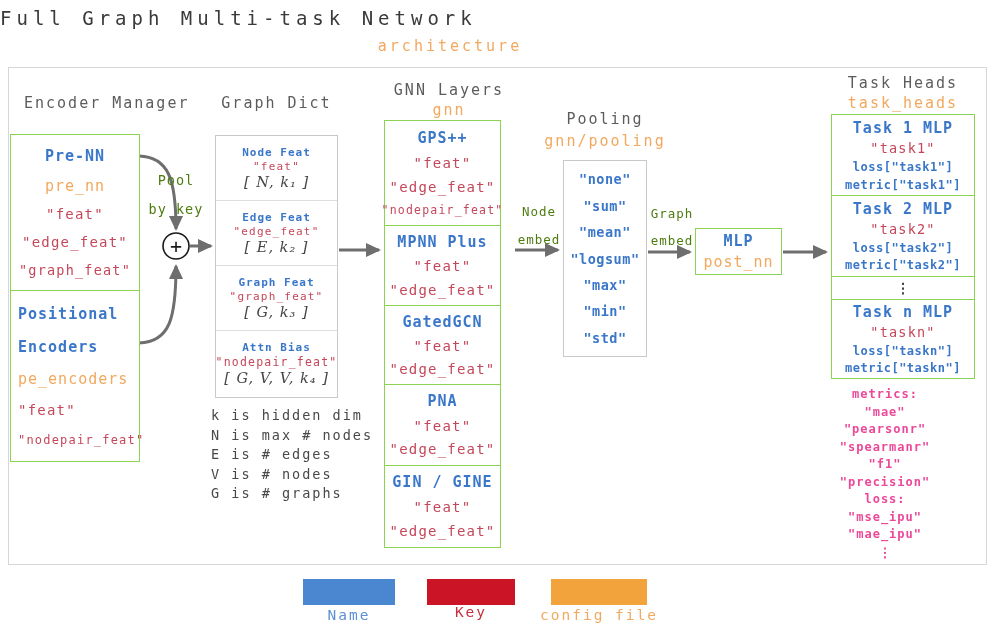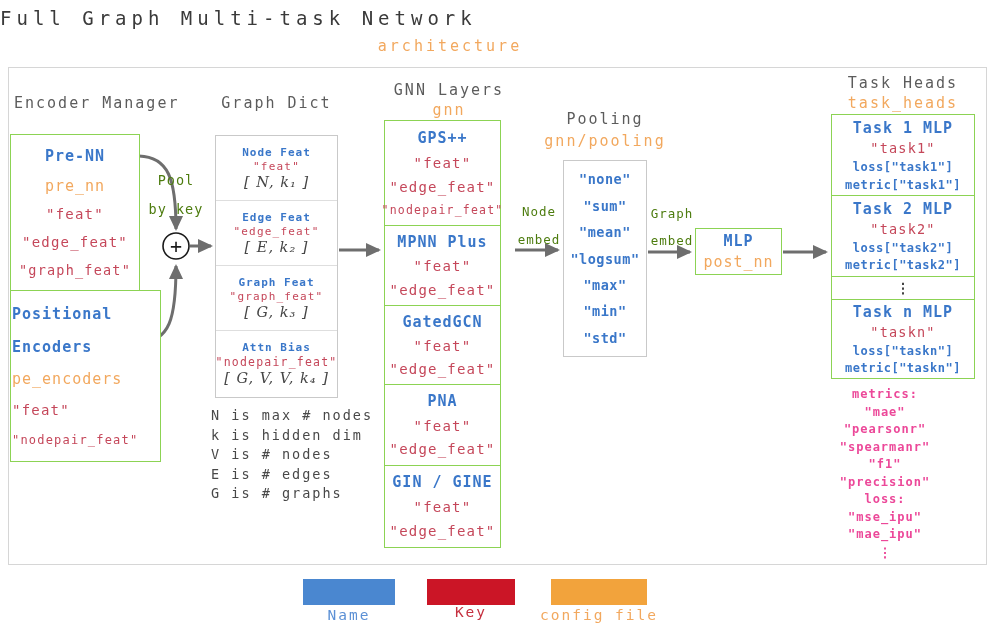--- a/index.html
+++ b/index.html
@@ -25,24 +25,24 @@
               align-items:center; text-align:center; }
   .graybox  { position:absolute; border:1.5px solid #c9c9c9; background:#fff;
               display:flex; flex-direction:column; }
   .t-name { color:#3a77c9; font-weight:bold; letter-spacing:1px; white-space:nowrap; }
   .t-cfg  { color:#f2a85e; letter-spacing:1px; white-space:nowrap; }
   .t-key  { color:#c5475a; letter-spacing:1.2px; white-space:nowrap; }
   .t-lbl  { color:#4d7c0f; font-weight:normal; letter-spacing:1px; }
   .fs15 { font-size:15px; } .fs14 { font-size:14px; } .fs135 { font-size:13.5px; }
   .fs13 { font-size:11px; } .fs12 { font-size:12px; } .fs115 { font-size:11.5px; }
   
-  #enc-heading { left:14px; top:94px; text-align:center; }
+  #enc-heading { left:24px; top:94px; text-align:center; }
   #prenn-box  { left:10px; top:134px; width:130px; height:157px; }
-  #posenc-box { left:10px; top:290px; width:151px; height:172px;
-                align-items:flex-start; text-align:left; padding-left:1px; }
+  #posenc-box { left:10px; top:290px; width:130px; height:172px;
+                align-items:flex-start; text-align:left; padding-left:7px; }
   #pool-label { position:absolute; left:144px; top:166px; width:64px;
                 text-align:center; font-size:13.5px; line-height:29px; }
   
   #gd-heading { left:215px; top:94px; width:123px; }
   #gd-box { left:215px; top:135px; width:123px; height:263px; }
   .gd-row { display:flex; flex-direction:column; justify-content:center;
             align-items:center; gap:1px; border-top:1px solid #dedede; }
   #gd-box .gd-row:first-child { border-top:none; }
   .gd-shape { font-family:"DejaVu Serif", serif; font-style:italic;
               font-size:14.5px; color:#454545; letter-spacing:1px; }
@@ -178,24 +178,24 @@
       <div class="gd-shape">[ G, k₃ ]</div>
     </div>
     <div class="gd-row" style="flex-grow:69">
       <div class="t-name fs13">Attn Bias</div>
       <div class="t-key fs115">"nodepair_feat"</div>
       <div class="gd-shape">[ G, V, V, k₄ ]</div>
     </div>
   </div>
 
   <div id="gd-notes">
+    <div>k is hidden dim</div>
     <div>N is max # nodes</div>
-    <div>k is hidden dim</div>
+    <div>E is # edges</div>
     <div>V is # nodes</div>
-    <div>E is # edges</div>
     <div>G is # graphs</div>
   </div>
 
   <div class="col-heading" id="gnn-heading">GNN Layers</div>
   <div class="cfg-heading" id="gnn-cfg">gnn</div>
 
   <div id="gnn-col">
     <div class="gnn-block">
       <div class="t-name fs15">GPS++</div>
       <div class="t-key fs14">"feat"</div>

